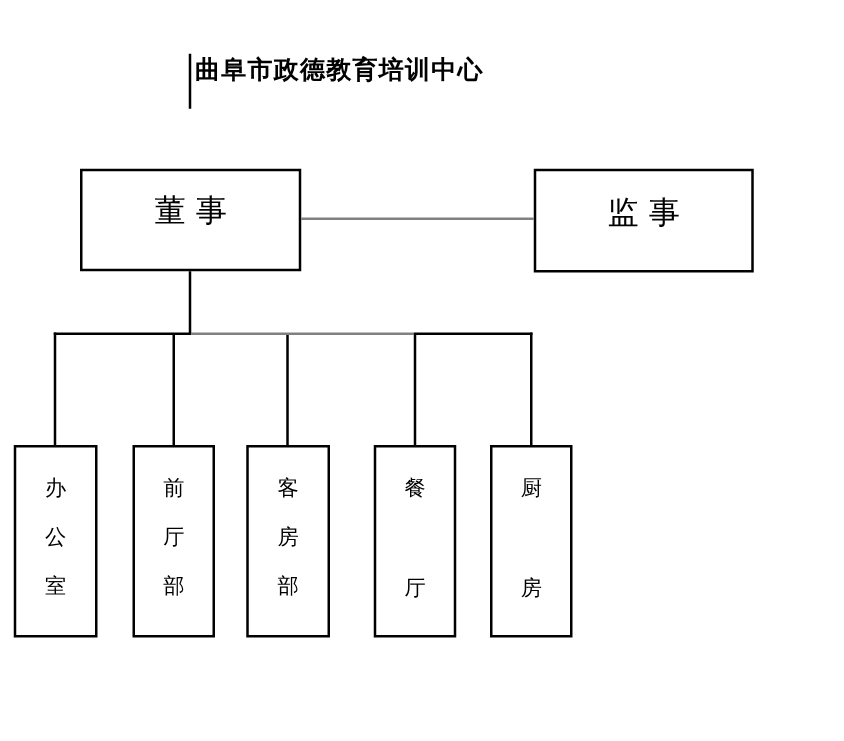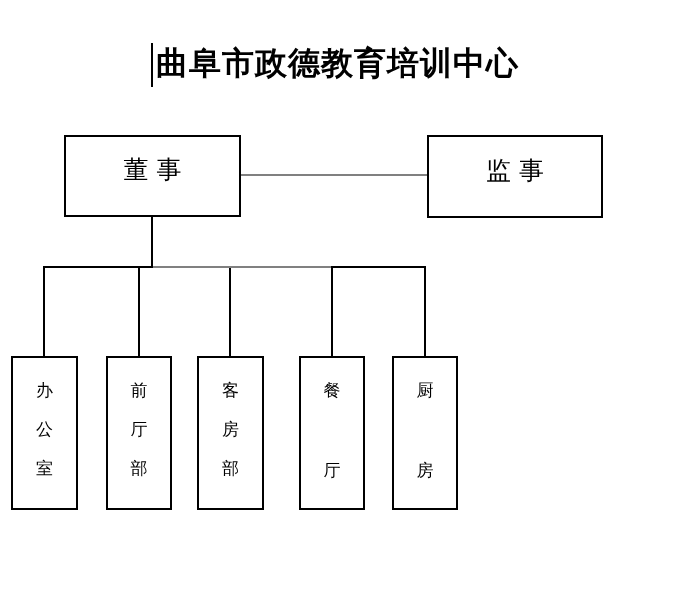--- a/index.html
+++ b/index.html
@@ -16,21 +16,21 @@
   
   .title-cursor {
     position: absolute;
     left: 151px; top: 43px;
     width: 2px; height: 44px;
     background: #000;
   }
   .page-title {
     position: absolute;
     left: 156px; top: 44px;
-    font-size: 32px;
+    font-size: 20px;
     font-weight: bold;
     letter-spacing: 1px;
     white-space: nowrap;
     line-height: 1.2;
   }
 
   
   .node {
     position: absolute;
     box-sizing: border-box;

